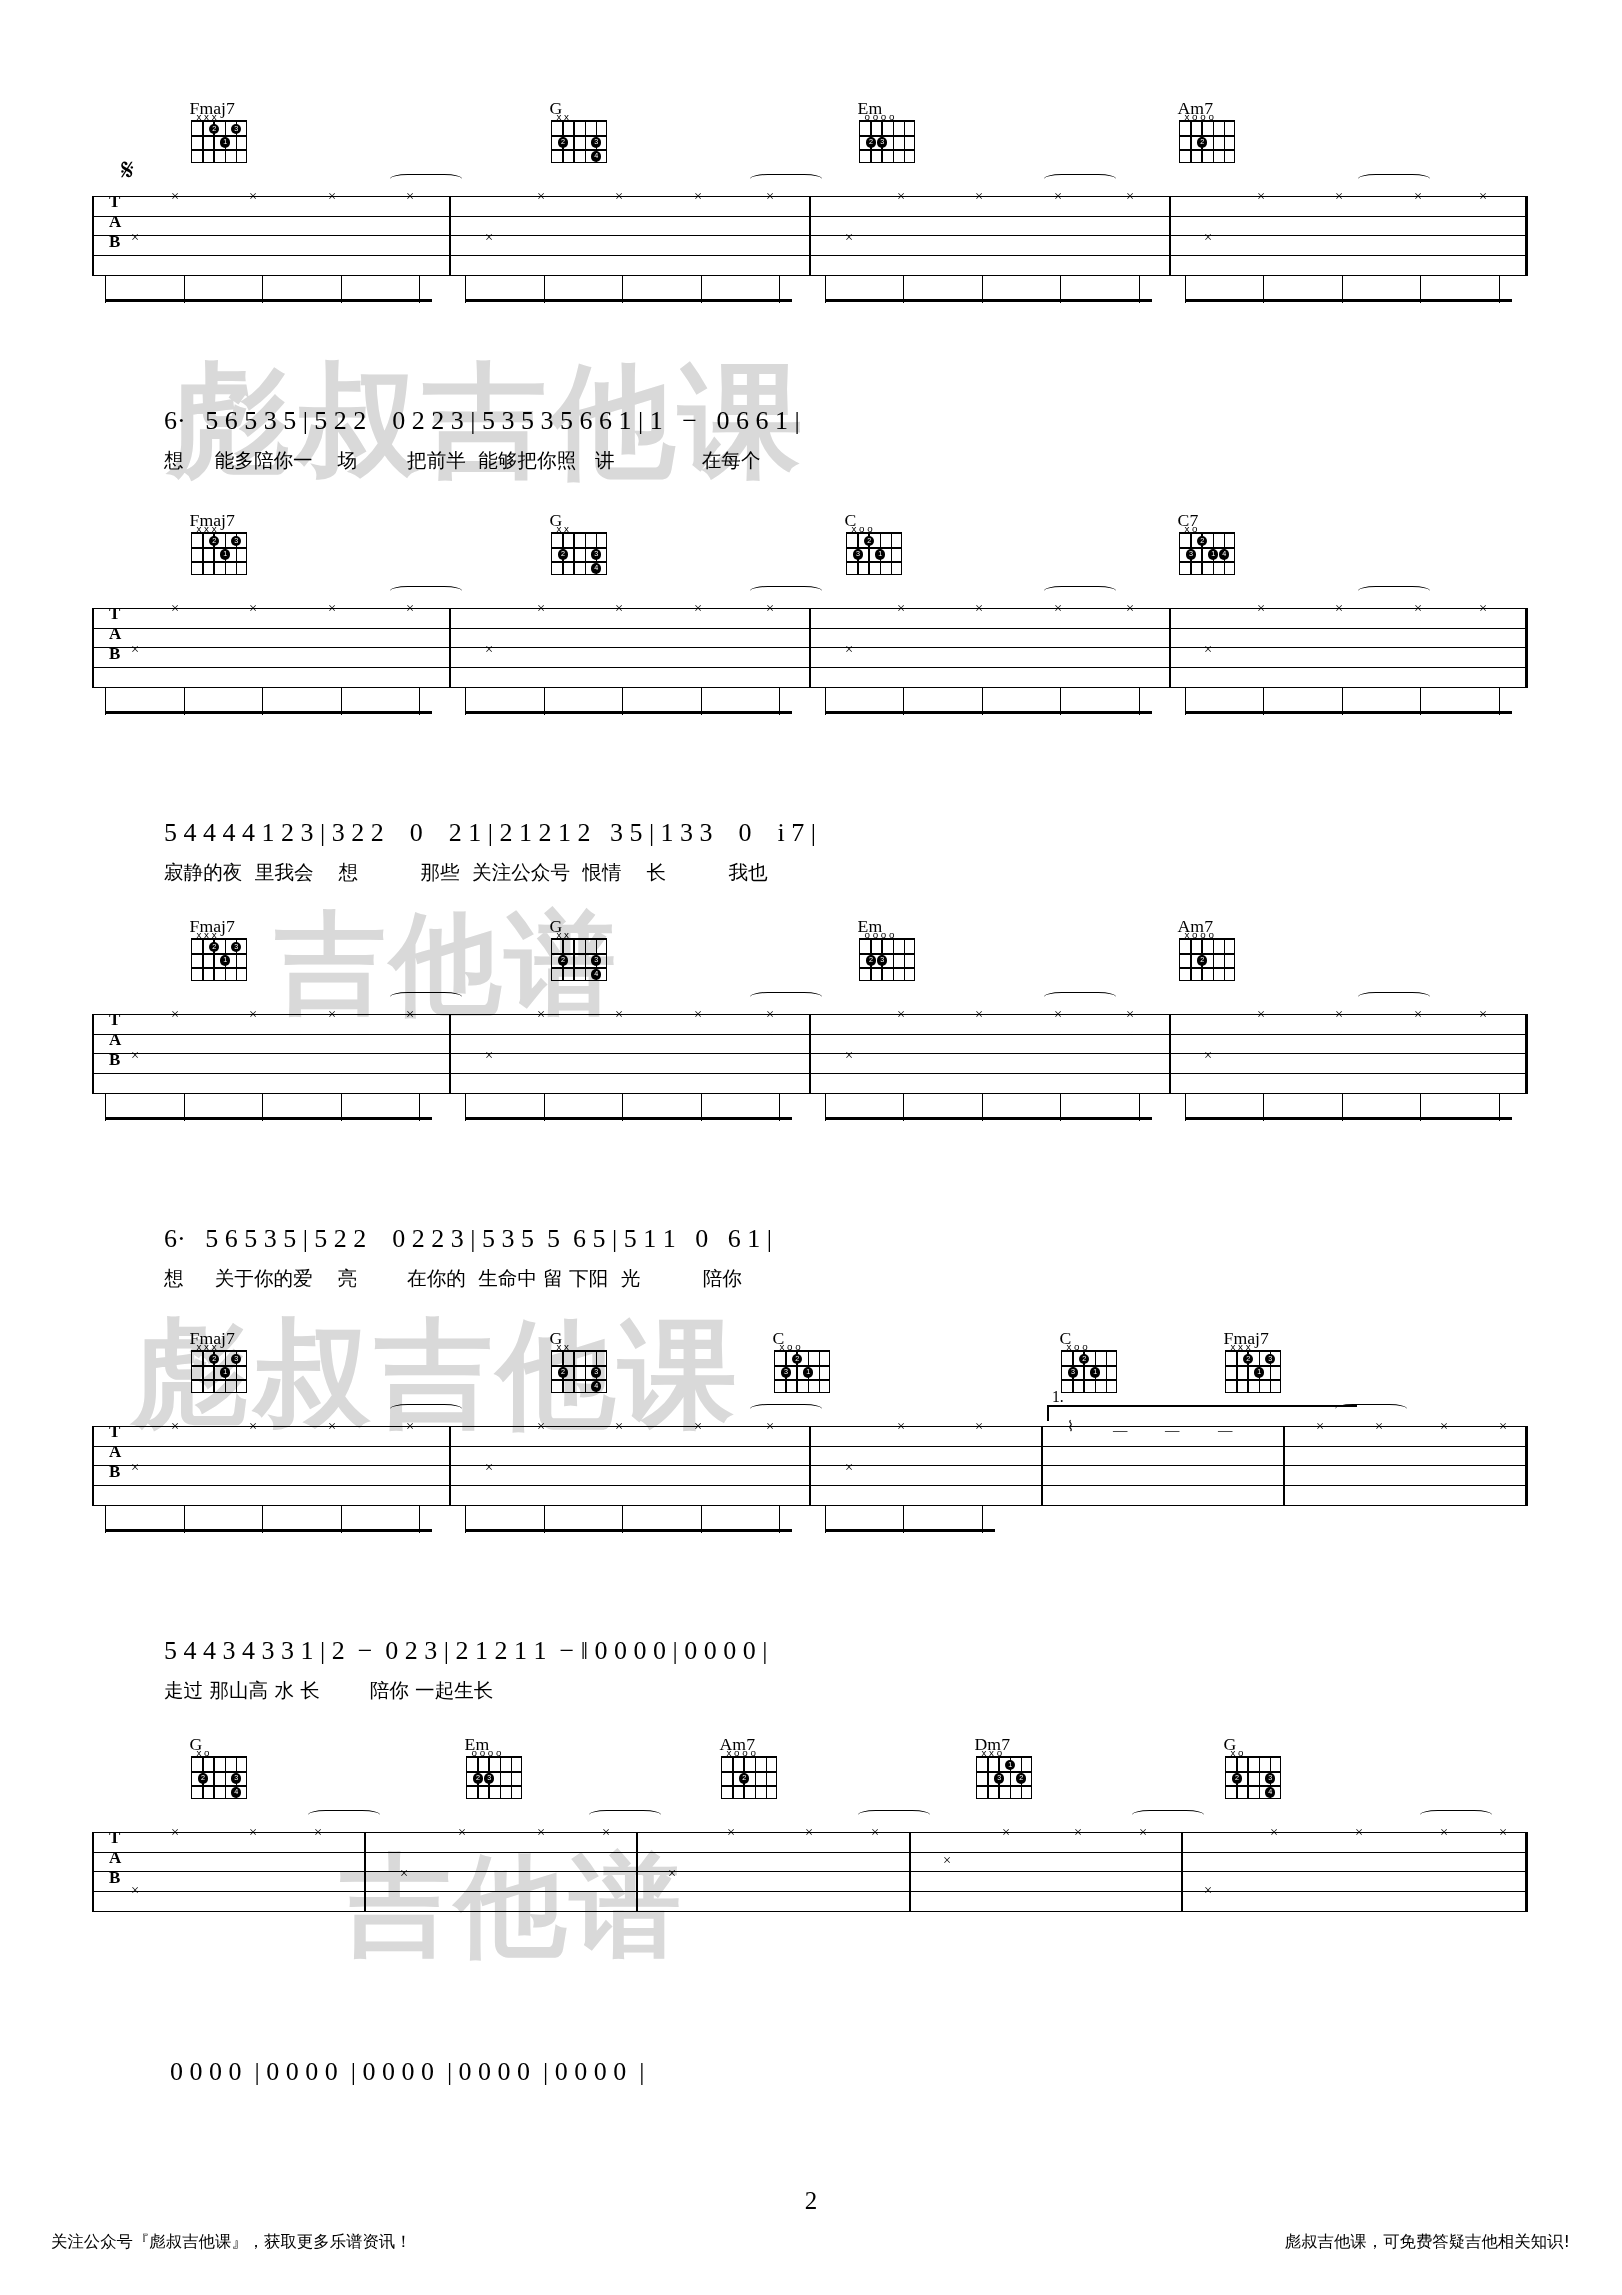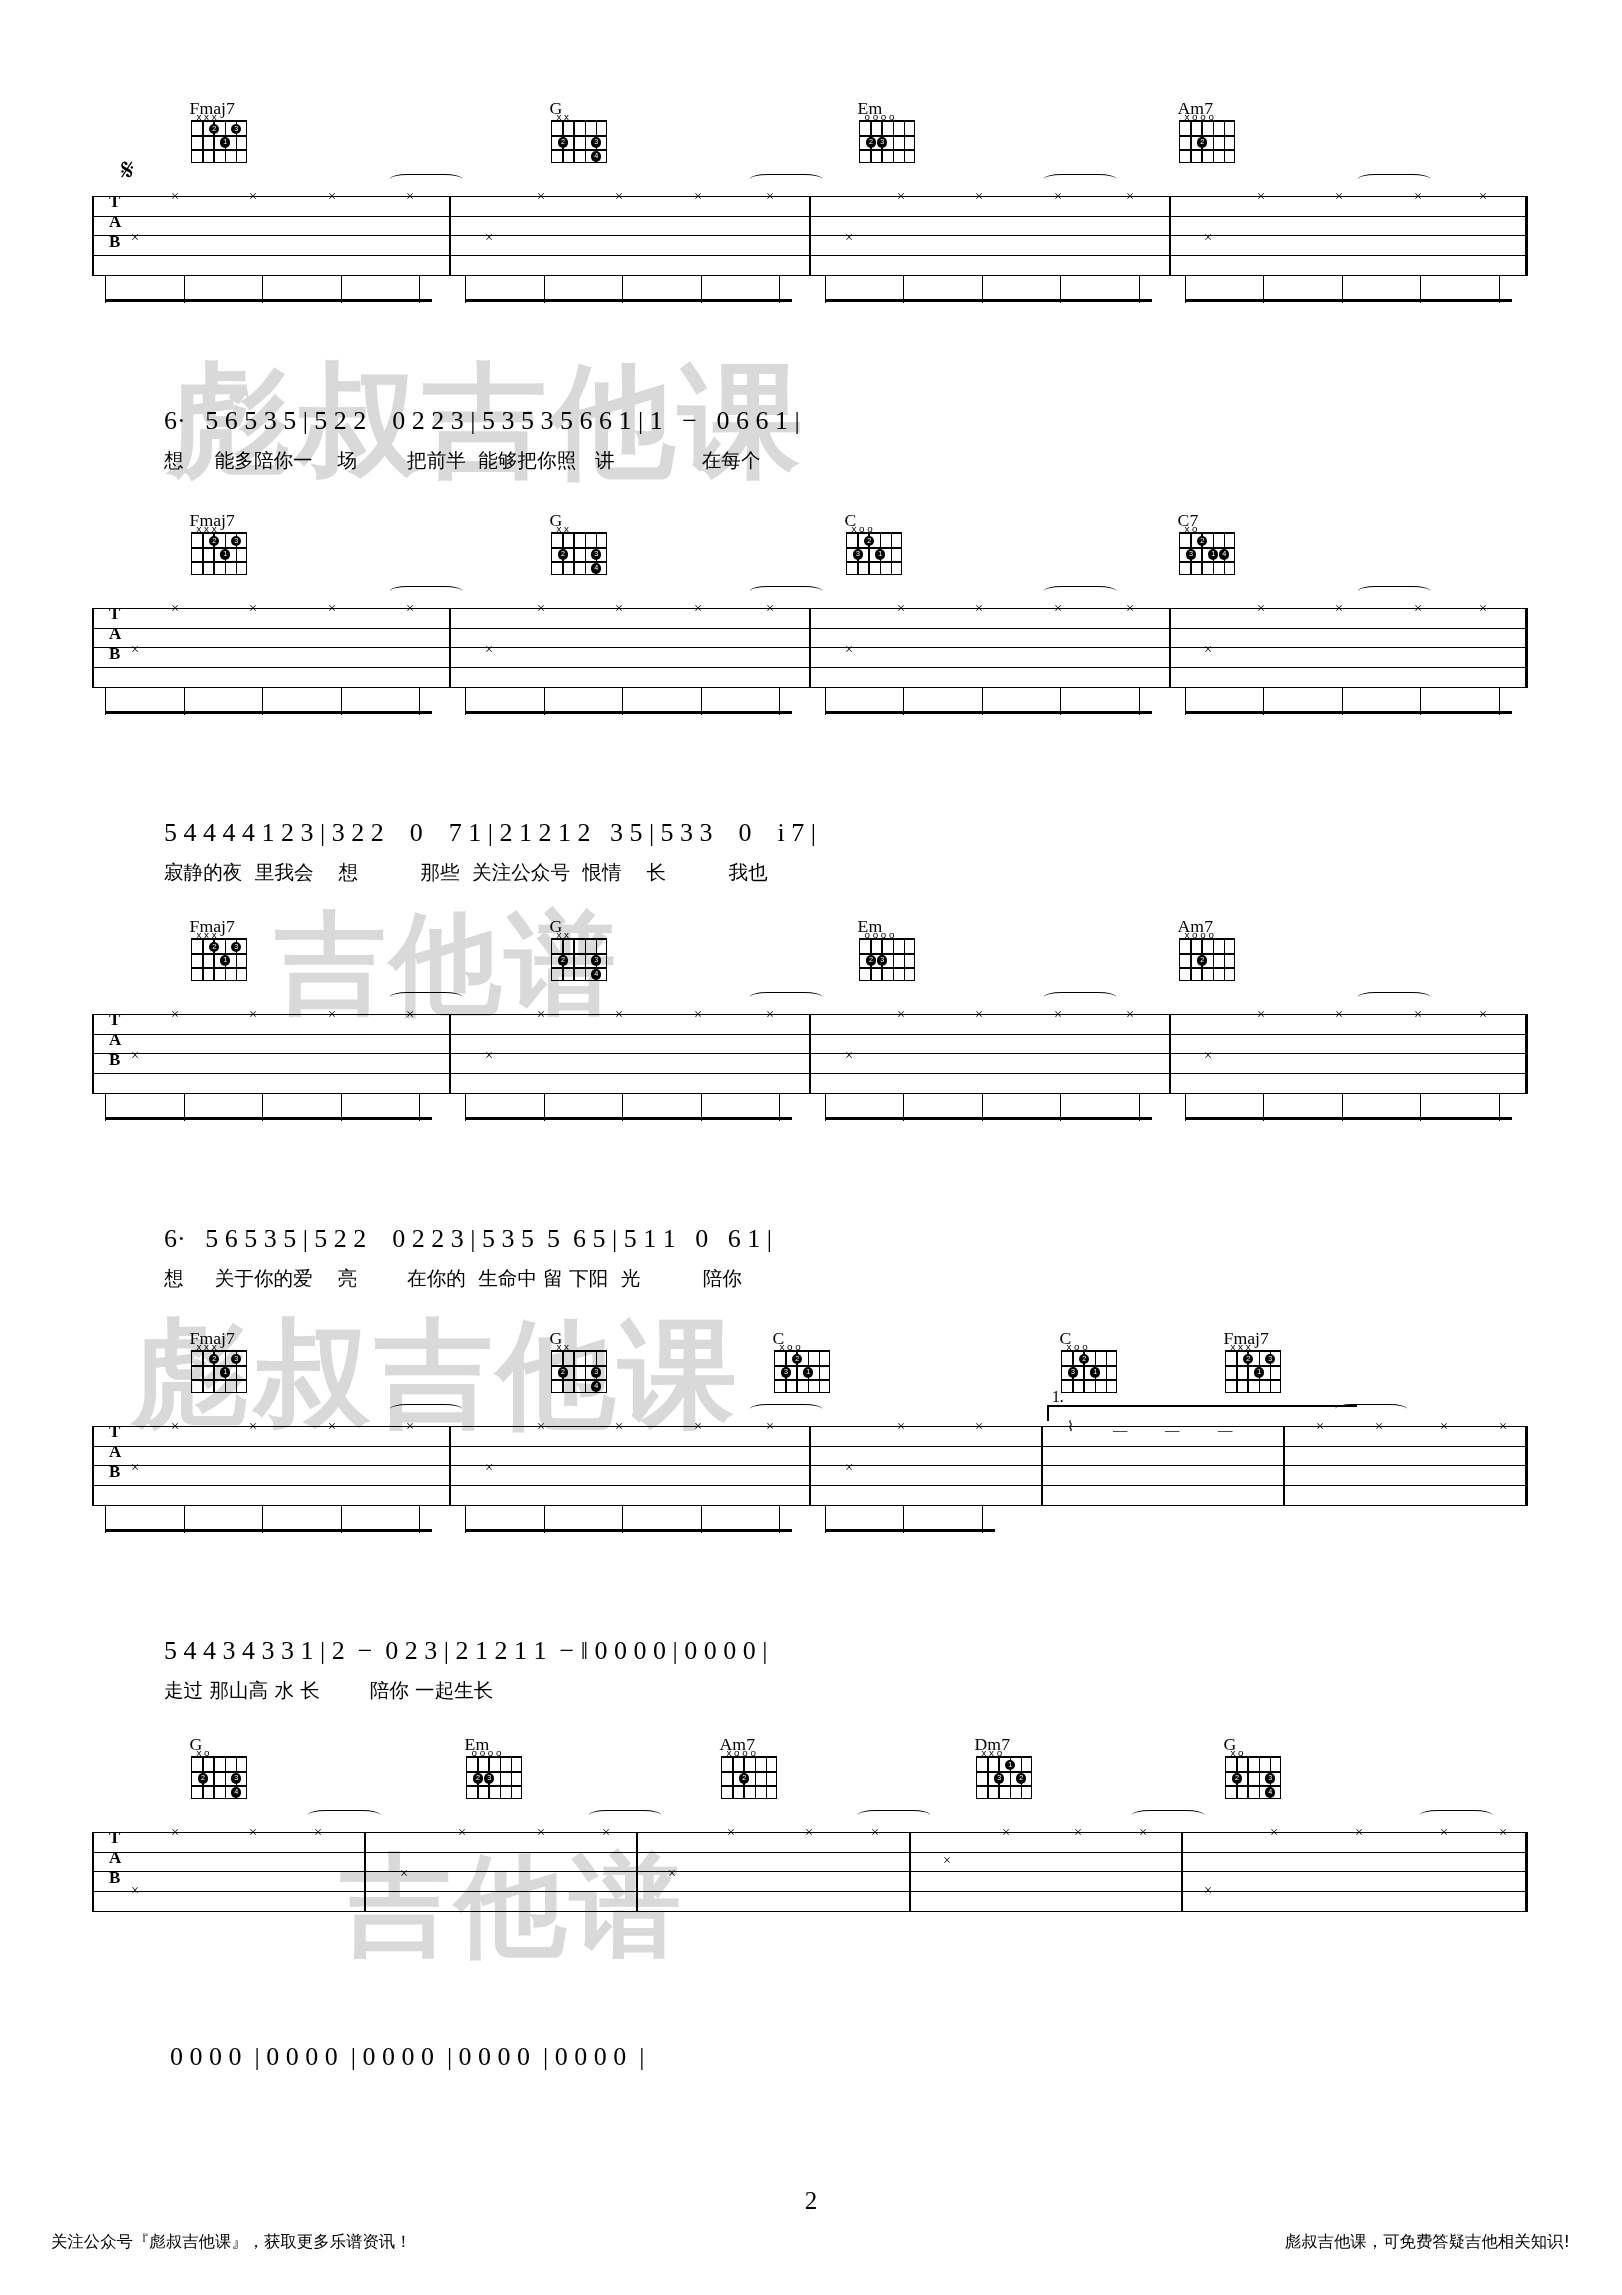--- a/index.html
+++ b/index.html
@@ -373,21 +373,21 @@
       <div class="beam" style="left:373px; top:103px; width:327px;"></div>
       <div class="beam" style="left:733px;top:103px; width:327px;"></div>
       <div class="beam" style="left:1093px;top:103px; width:327px;"></div>
       <div class="slur" style="left:298px; top:-22px; width:72px;"></div>
       <div class="slur" style="left:658px;top:-22px; width:72px;"></div>
       <div class="slur" style="left:952px;top:-22px; width:72px;"></div>
       <div class="slur" style="left:1266px;top:-22px; width:72px;"></div>
     </div>
 
     <div class="numline" style="top:308px;">
-      <div class="numrow" style="top:0;">5 4 4 4 4 1 2 3 | 3 2 2    0    7 1 | 2 1 2 1 2   3 5 | 5 3 3    0    i 7 |</div>
+      <div class="numrow" style="top:0;">5 4 4 4 4 1 2 3 | 3 2 2    0    2 1 | 2 1 2 1 2   3 5 | 1 3 3    0    i 7 |</div>
       <div class="lyricrow" style="top:41px;">寂静的夜  里我会    想          那些  关注公众号  恨情    长          我也</div>
     </div>
   </div>
 
   <div class="system" style="top:916px;">
     <div class="chordbox" style="left:187px; top:0;">
       <div class="chordname">Fmaj7</div>
       <div class="grid">
         <div class="mutes">x x        x</div>
         <div class="v" style="left:10.5px"></div>
@@ -768,21 +768,21 @@
       <div class="tabnum" style="left:1348px;top:-7.9px;">×</div>
       <div class="tabnum" style="left:1407px;top:-7.9px;">×</div>
       <div class="slur" style="left:216px; top:-22px; width:72px;"></div>
       <div class="slur" style="left:497px; top:-22px; width:72px;"></div>
       <div class="slur" style="left:766px;top:-22px; width:72px;"></div>
       <div class="slur" style="left:1040px;top:-22px; width:72px;"></div>
       <div class="slur" style="left:1328px;top:-22px; width:72px;"></div>
     </div>
 
     <div class="numline" style="top:308px;">
-      <div class="numrow" style="top:0; left:170px;">0 0 0 0  | 0 0 0 0  | 0 0 0 0  | 0 0 0 0  | 0 0 0 0  |</div>
+      <div class="numrow" style="top:15px; left:170px;">0 0 0 0  | 0 0 0 0  | 0 0 0 0  | 0 0 0 0  | 0 0 0 0  |</div>
       <div class="lyricrow" style="top:41px;"></div>
     </div>
   </div>
 
   <div class="pagenum">2</div>
   <div class="foot-left">关注公众号『彪叔吉他课』，获取更多乐谱资讯！</div>
   <div class="foot-right">彪叔吉他课，可免费答疑吉他相关知识!</div>
 
 </div>
 

